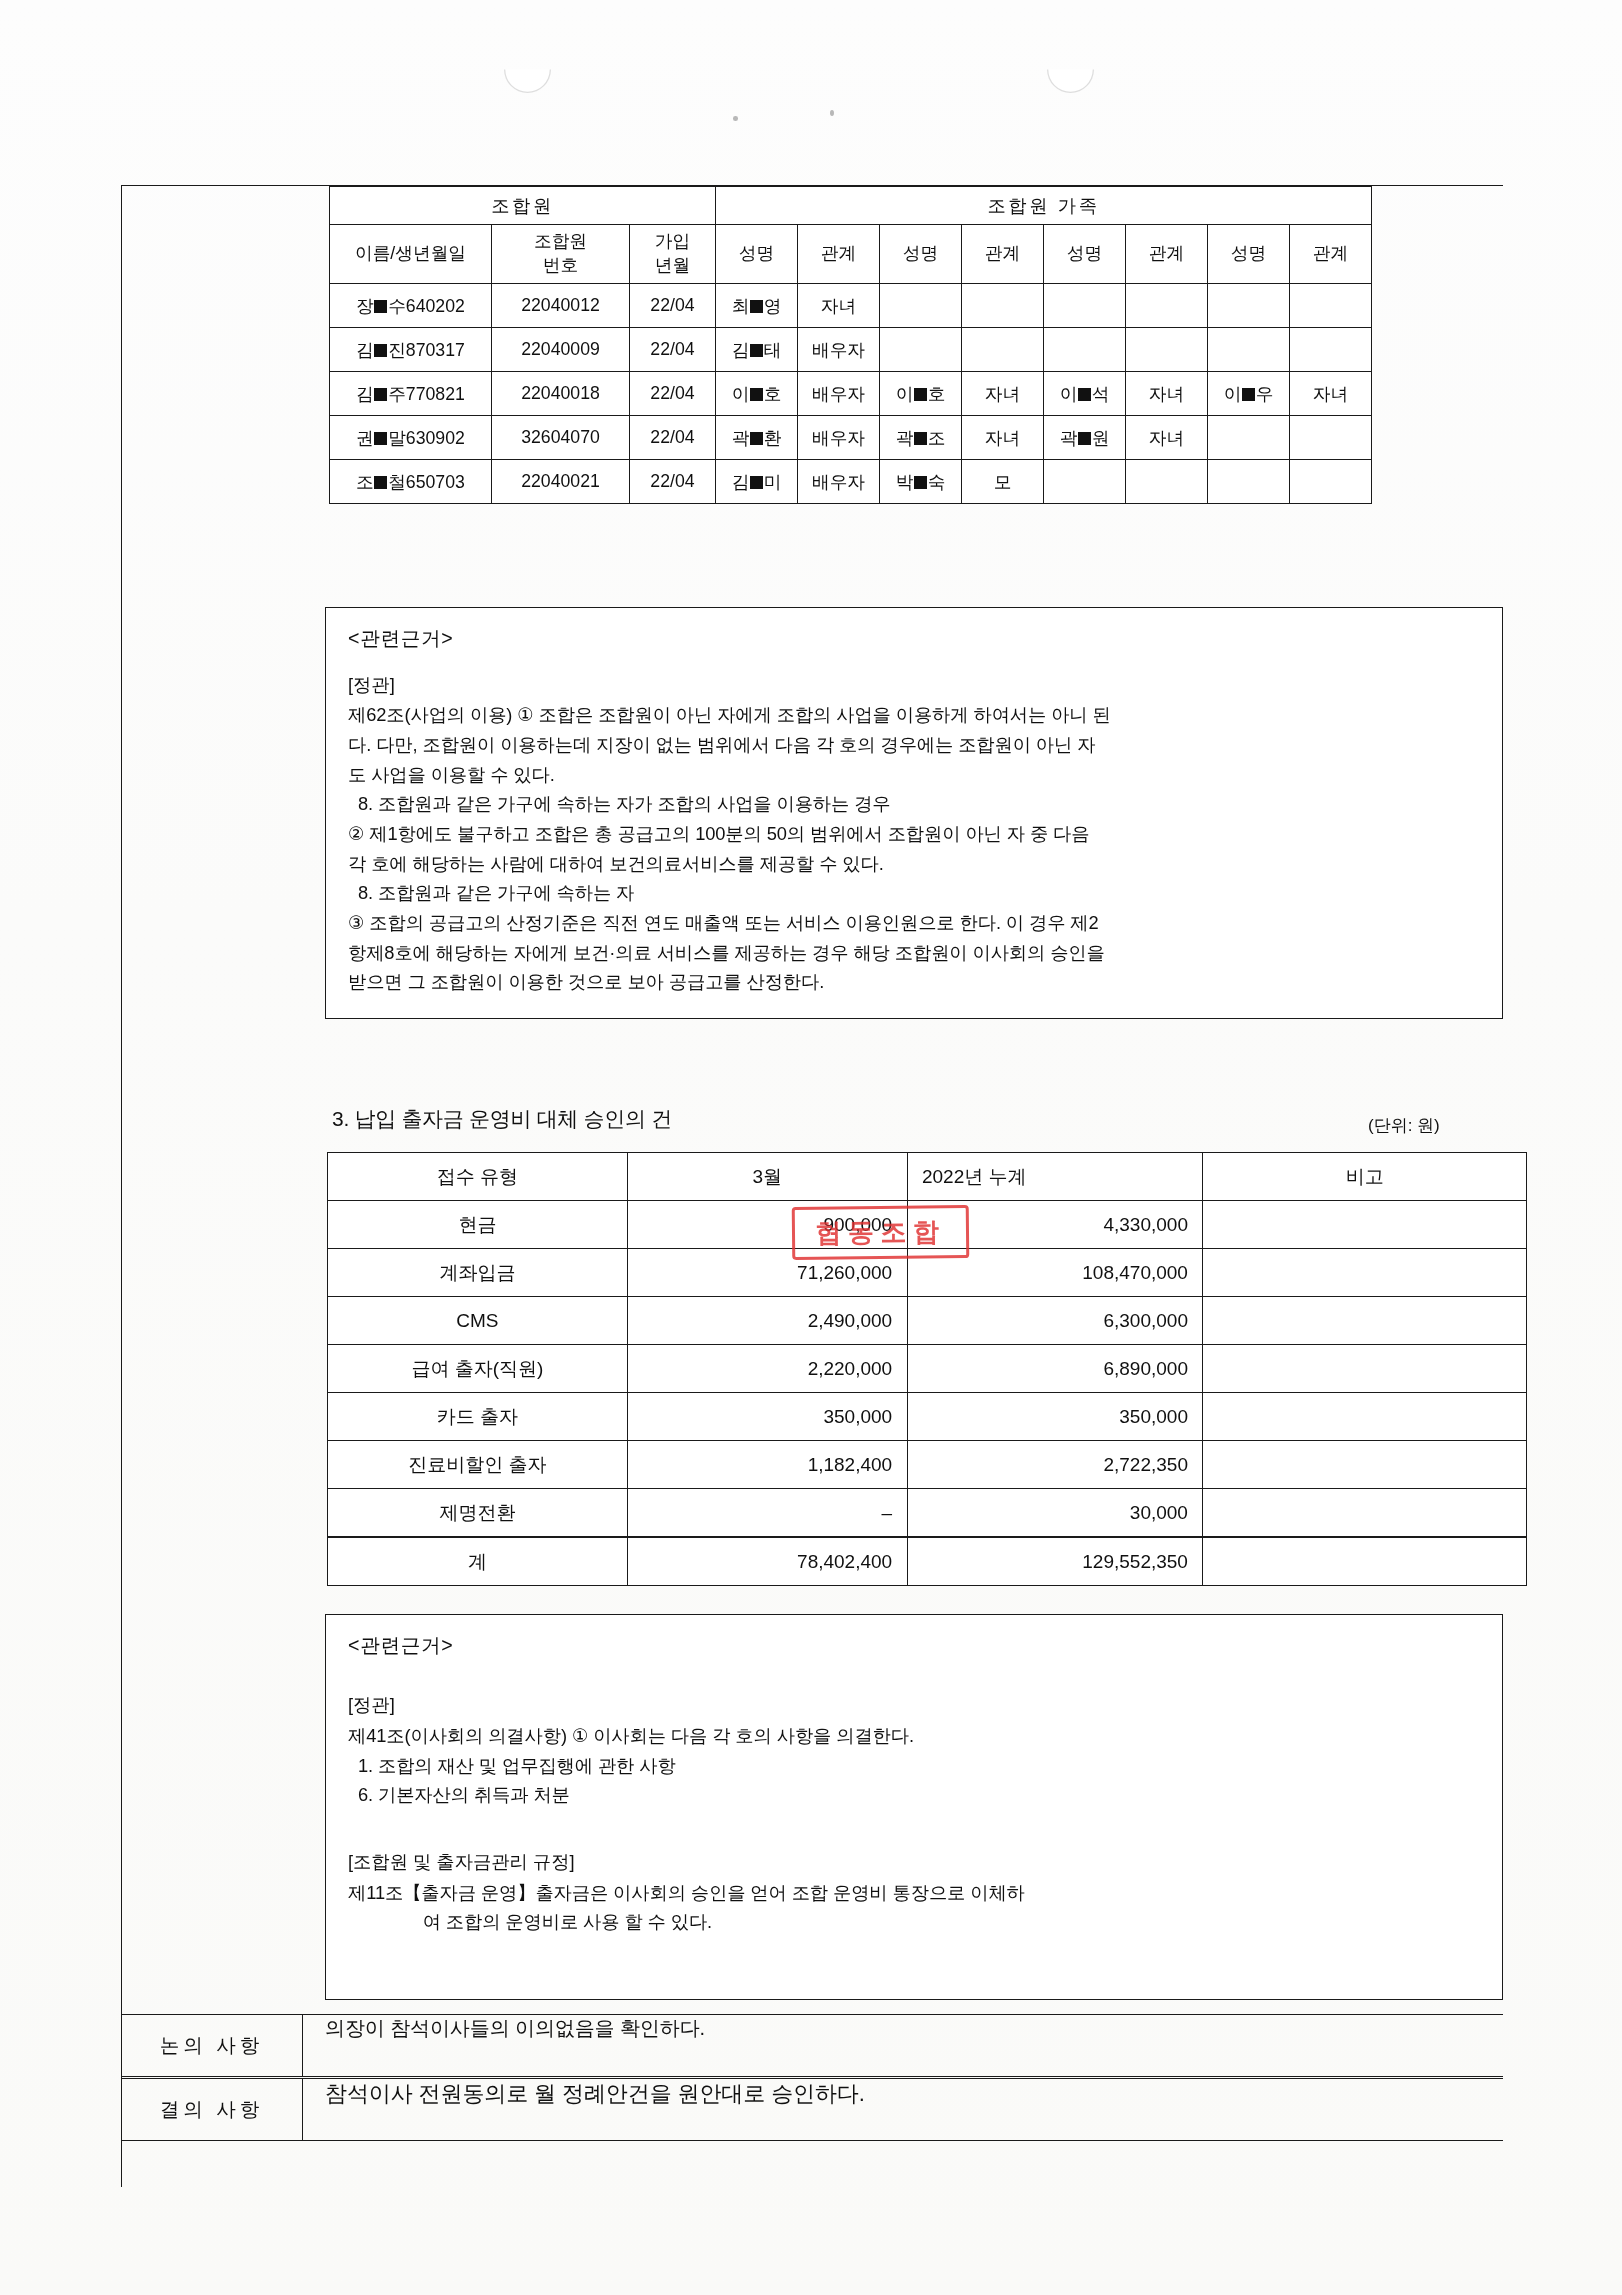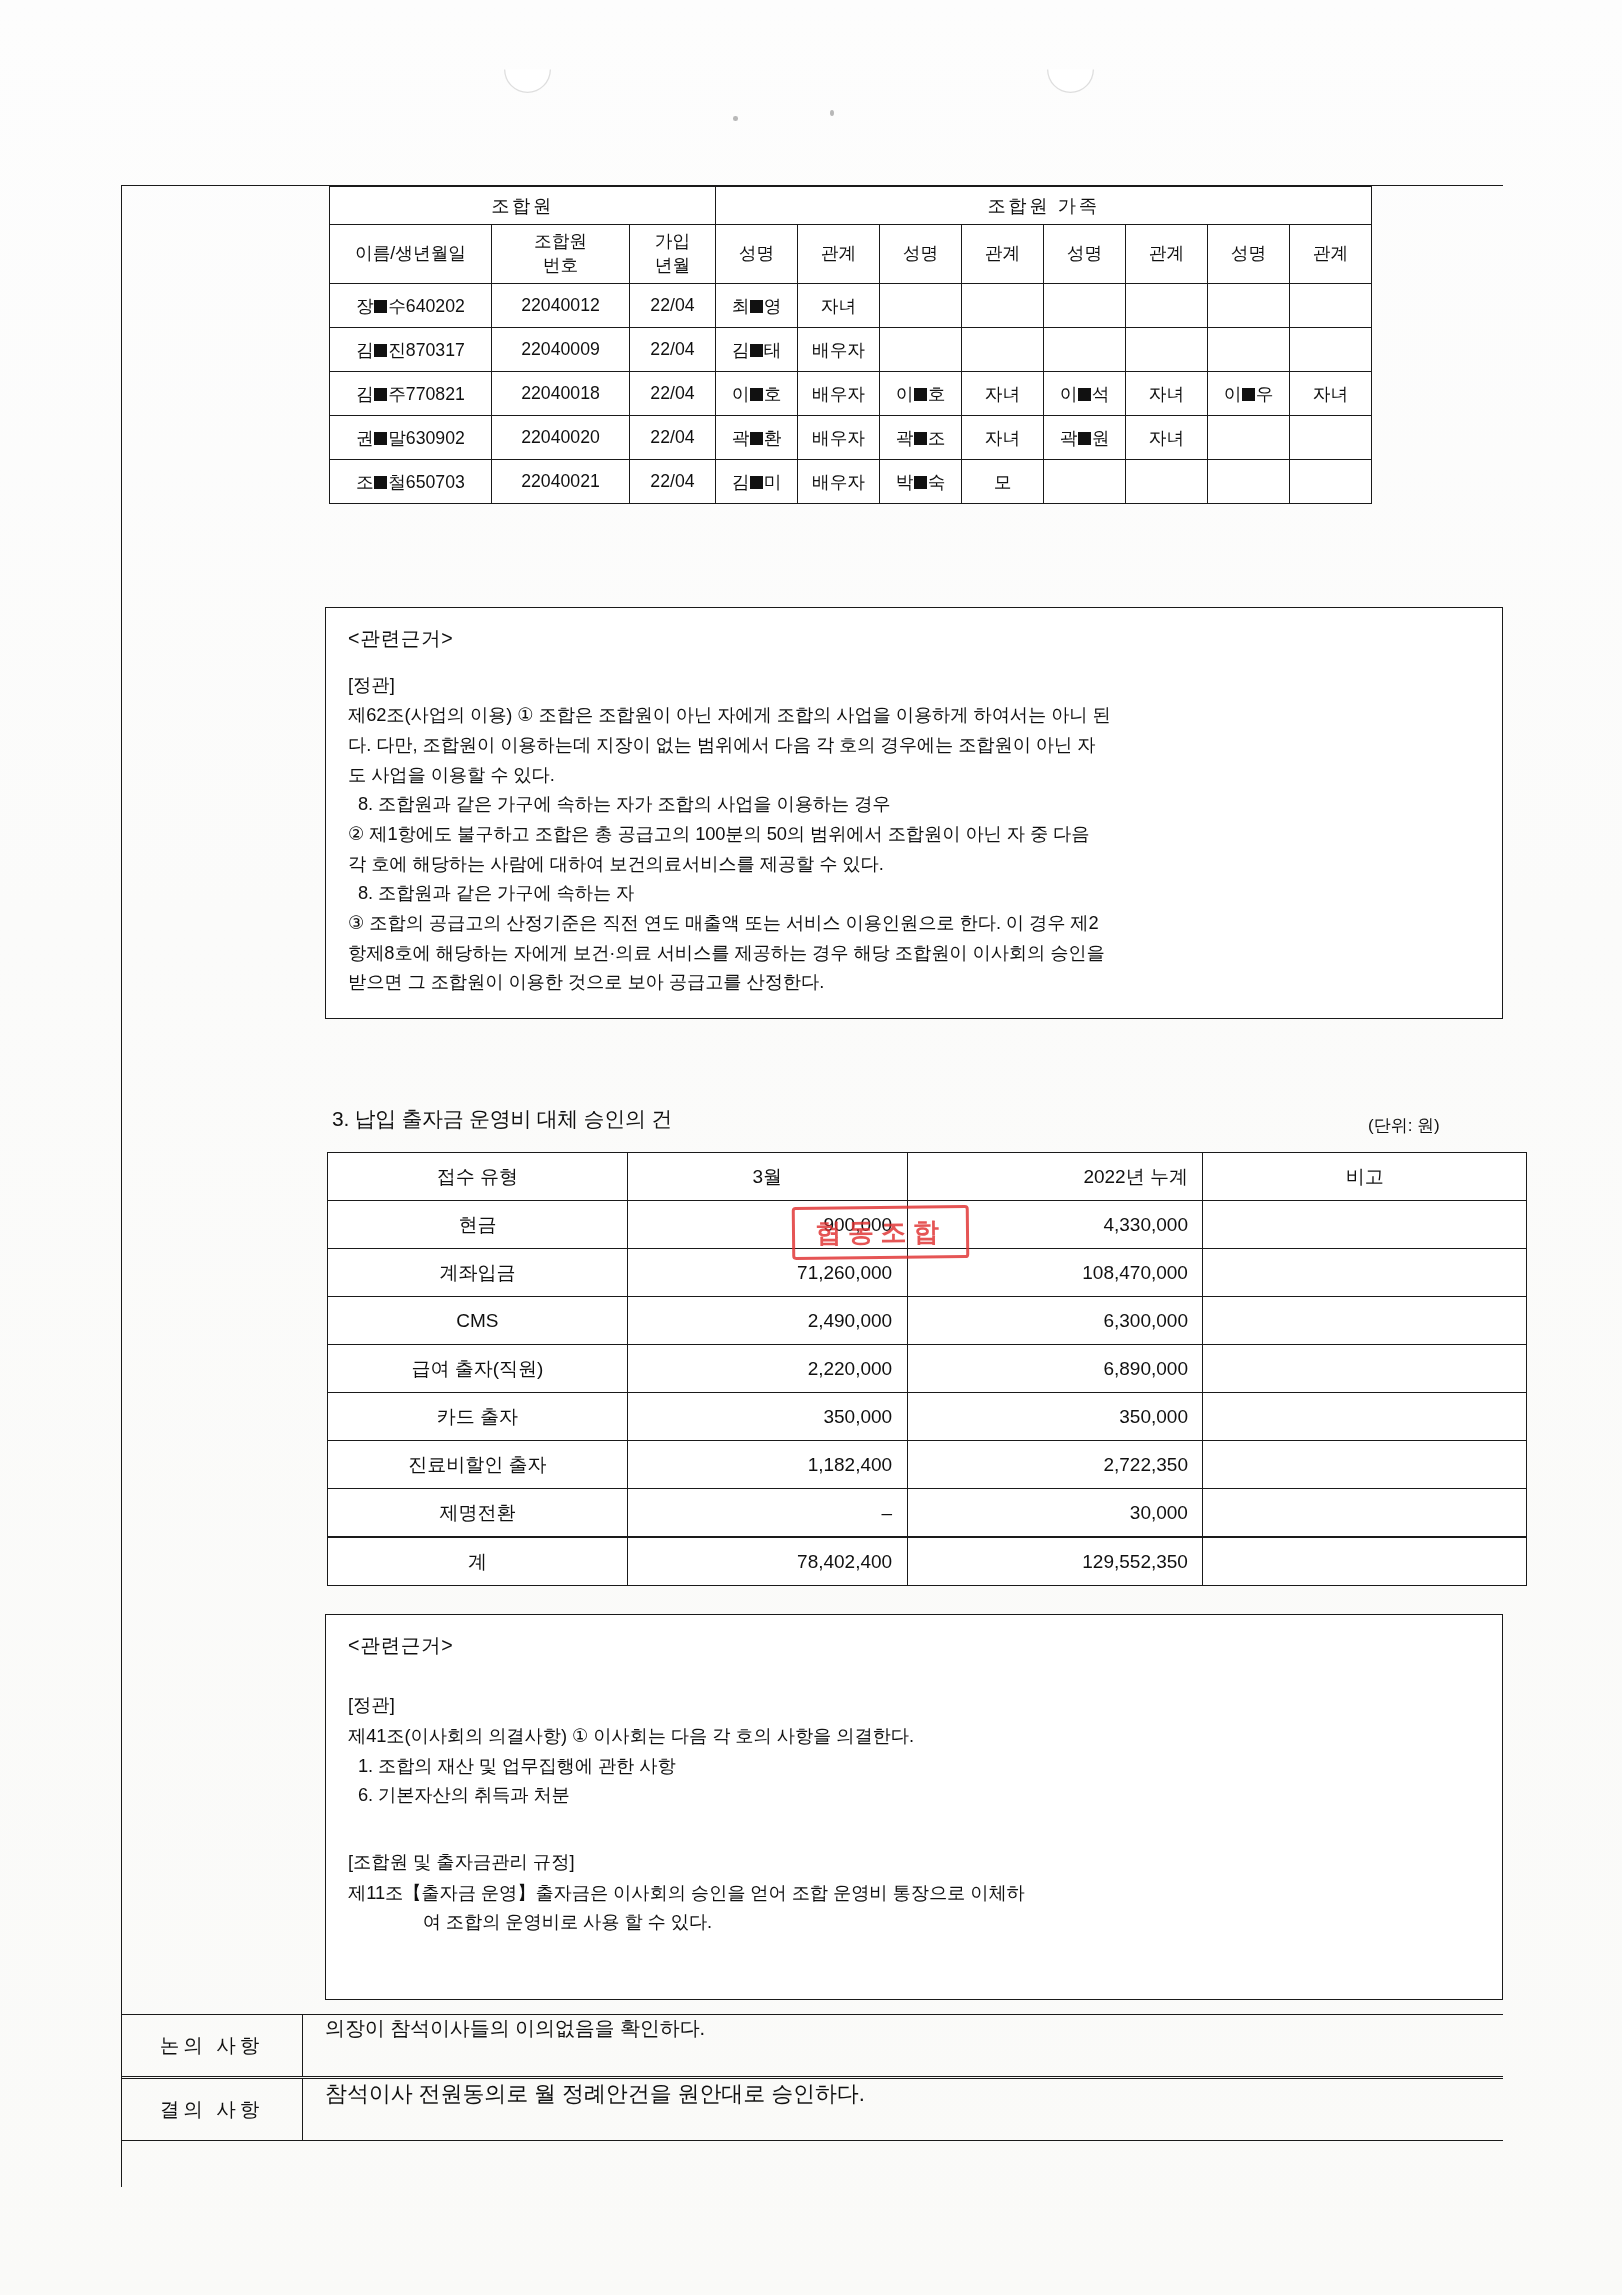--- a/index.html
+++ b/index.html
@@ -267,21 +267,21 @@
         <td>배우자</td>
         <td>이<span class="mask"></span>호</td>
         <td>자녀</td>
         <td>이<span class="mask"></span>석</td>
         <td>자녀</td>
         <td>이<span class="mask"></span>우</td>
         <td>자녀</td>
       </tr>
       <tr>
         <td>권<span class="mask"></span>말630902</td>
-        <td>22040020</td>
+        <td>32604070</td>
         <td>22/04</td>
         <td>곽<span class="mask"></span>환</td>
         <td>배우자</td>
         <td>곽<span class="mask"></span>조</td>
         <td>자녀</td>
         <td>곽<span class="mask"></span>원</td>
         <td>자녀</td>
         <td></td>
         <td></td>
       </tr>
@@ -317,21 +317,21 @@
   </div>
 
   <div class="sec-head">3. 납입 출자금 운영비 대체 승인의 건</div>
   <div class="unit-note">(단위: 원)</div>
 
   <table class="fin-table">
     <thead>
       <tr>
         <td class="c-type">접수 유형</td>
         <td class="c-mar" style="text-align:center">3월</td>
-        <td class="c-cum" style="text-align:right">2022년 누계</td>
+        <td class="c-cum" style="text-align:left">2022년 누계</td>
         <td class="c-note" style="text-align:center">비고</td>
       </tr>
     </thead>
     <tbody>
       <tr>
         <td class="c-type">현금</td>
         <td class="c-mar">900,000</td>
         <td class="c-cum">4,330,000</td>
         <td class="c-note"></td>
       </tr>

